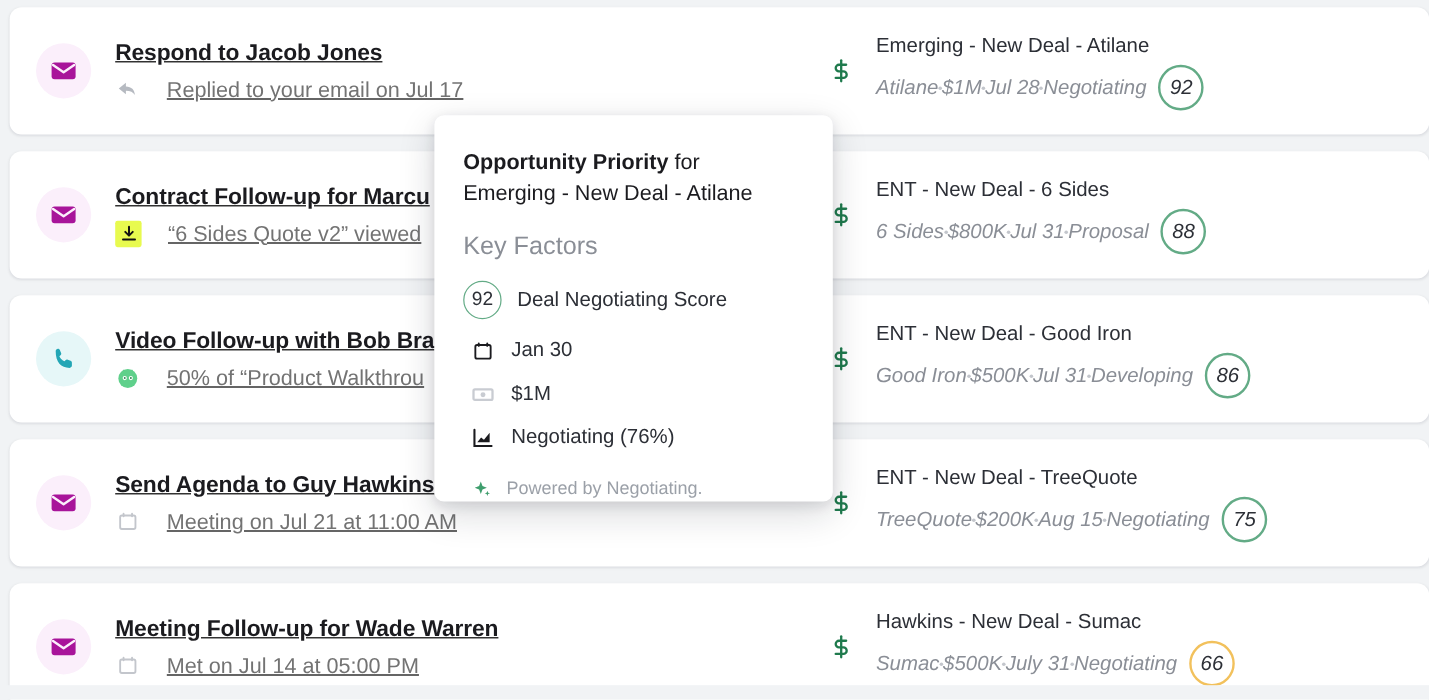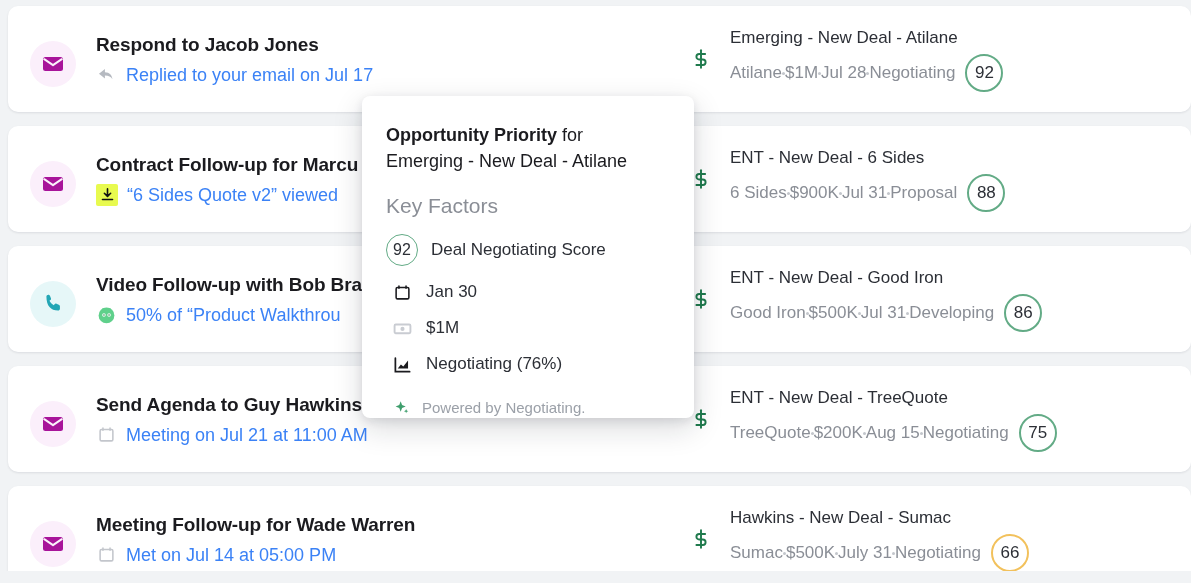--- a/index.html
+++ b/index.html
@@ -34,24 +34,25 @@
     box-shadow: 0 1px 3px rgba(16, 24, 40, 0.06),
                 0 1px 2px rgba(16, 24, 40, 0.04);
     display: flex;
     align-items: center;
     overflow: hidden;
   }
 
   
   .card-left {
     display: flex;
-    align-items: flex-end;
+    align-items: center;
     width: 680px;
     flex: 0 0 680px;
     padding-left: 22px;
+    text-decoration: underline;
   }
 
   .avatar {
     width: 46px;
     height: 46px;
     border-radius: 50%;
     flex: 0 0 46px;
     display: flex;
     align-items: center;
     justify-content: center;
@@ -67,24 +68,24 @@
     font-weight: bold;
     color: #1b1b1f;
     line-height: 25px;
     white-space: nowrap;
     letter-spacing: -0.1px;
   }
 
   .task-sub {
     display: flex;
     align-items: center;
-    gap: 9px;
+    gap: 22px;
     margin-top: 6px;
     font-size: 18px;
-    color: #3b82f6;
+    color: #737373;
     line-height: 24px;
     white-space: nowrap;
   }
 
   .sub-ico {
     display: inline-flex;
     align-items: center;
     justify-content: center;
     flex: 0 0 auto;
     width: 21px;
@@ -126,20 +127,21 @@
 
   .deal-meta {
     display: flex;
     align-items: center;
     gap: 0;
     margin-top: 5px;
     font-size: 17px;
     color: #8a8e96;
     line-height: 24px;
     white-space: nowrap;
+    font-style: italic;
   }
   .deal-meta .dot {
     width: 3px; height: 3px;
     border-radius: 50%;
     background: #c3c6cc;
     flex: 0 0 3px;
   }
 
   .score {
     width: 38px;
@@ -303,21 +305,21 @@
           <svg width="22" height="22" viewBox="0 0 24 24" fill="none" stroke="#1f7a4d" stroke-width="2.1" stroke-linecap="round" stroke-linejoin="round">
             <path d="M12 2.5v19"></path>
             <path d="M16.5 6.5H10a3 3 0 000 6h4a3 3 0 010 6H7"></path>
           </svg>
         </div>
         <div class="deal-text">
           <div class="deal-title">ENT - New Deal - 6 Sides</div>
           <div class="deal-meta">
             <span>6 Sides</span>
             <span class="dot"></span>
-            <span>$900K</span>
+            <span>$800K</span>
             <span class="dot"></span>
             <span>Jul 31</span>
             <span class="dot"></span>
             <span>Proposal</span>
             <span class="score">88</span>
           </div>
         </div>
       </div>
     </div>
     <div class="task-card">

